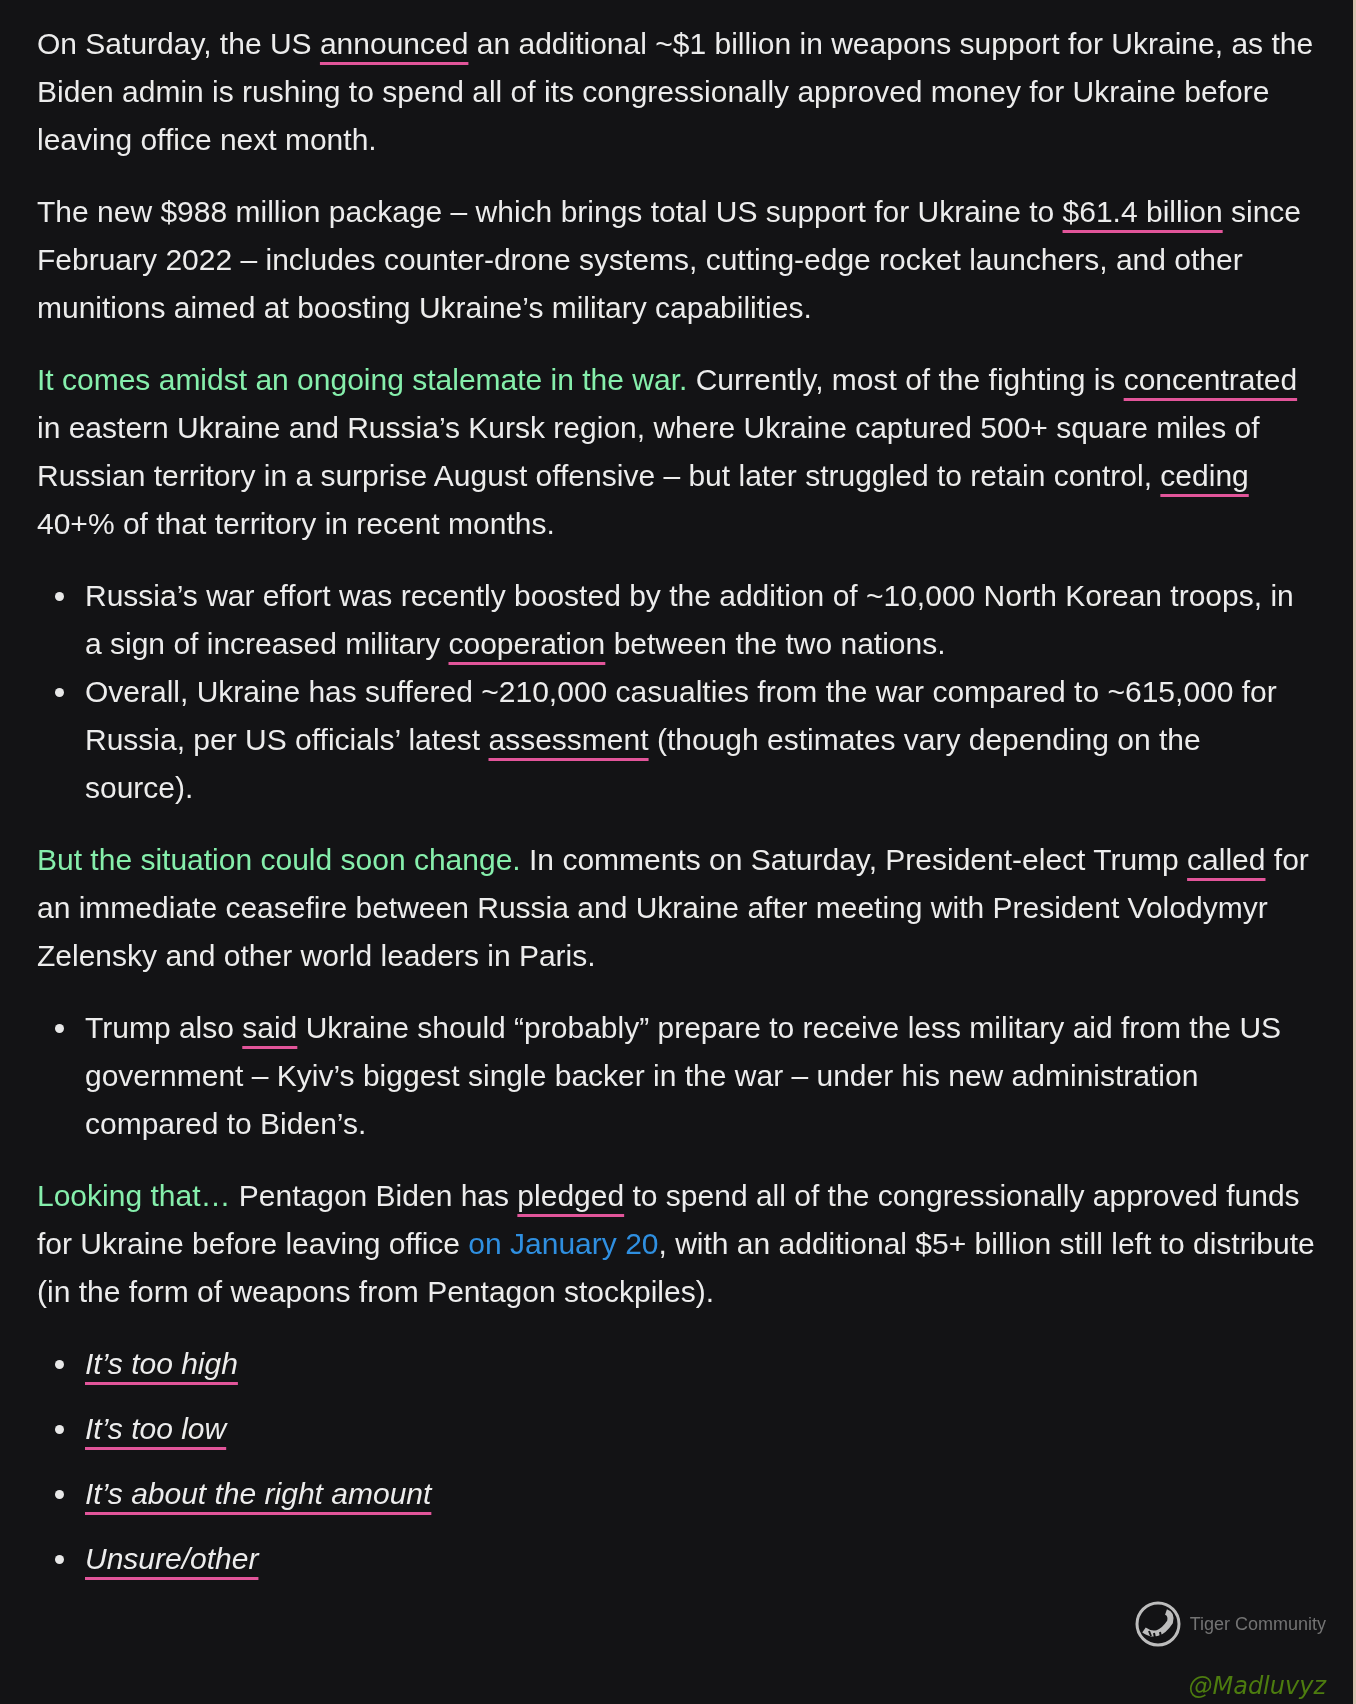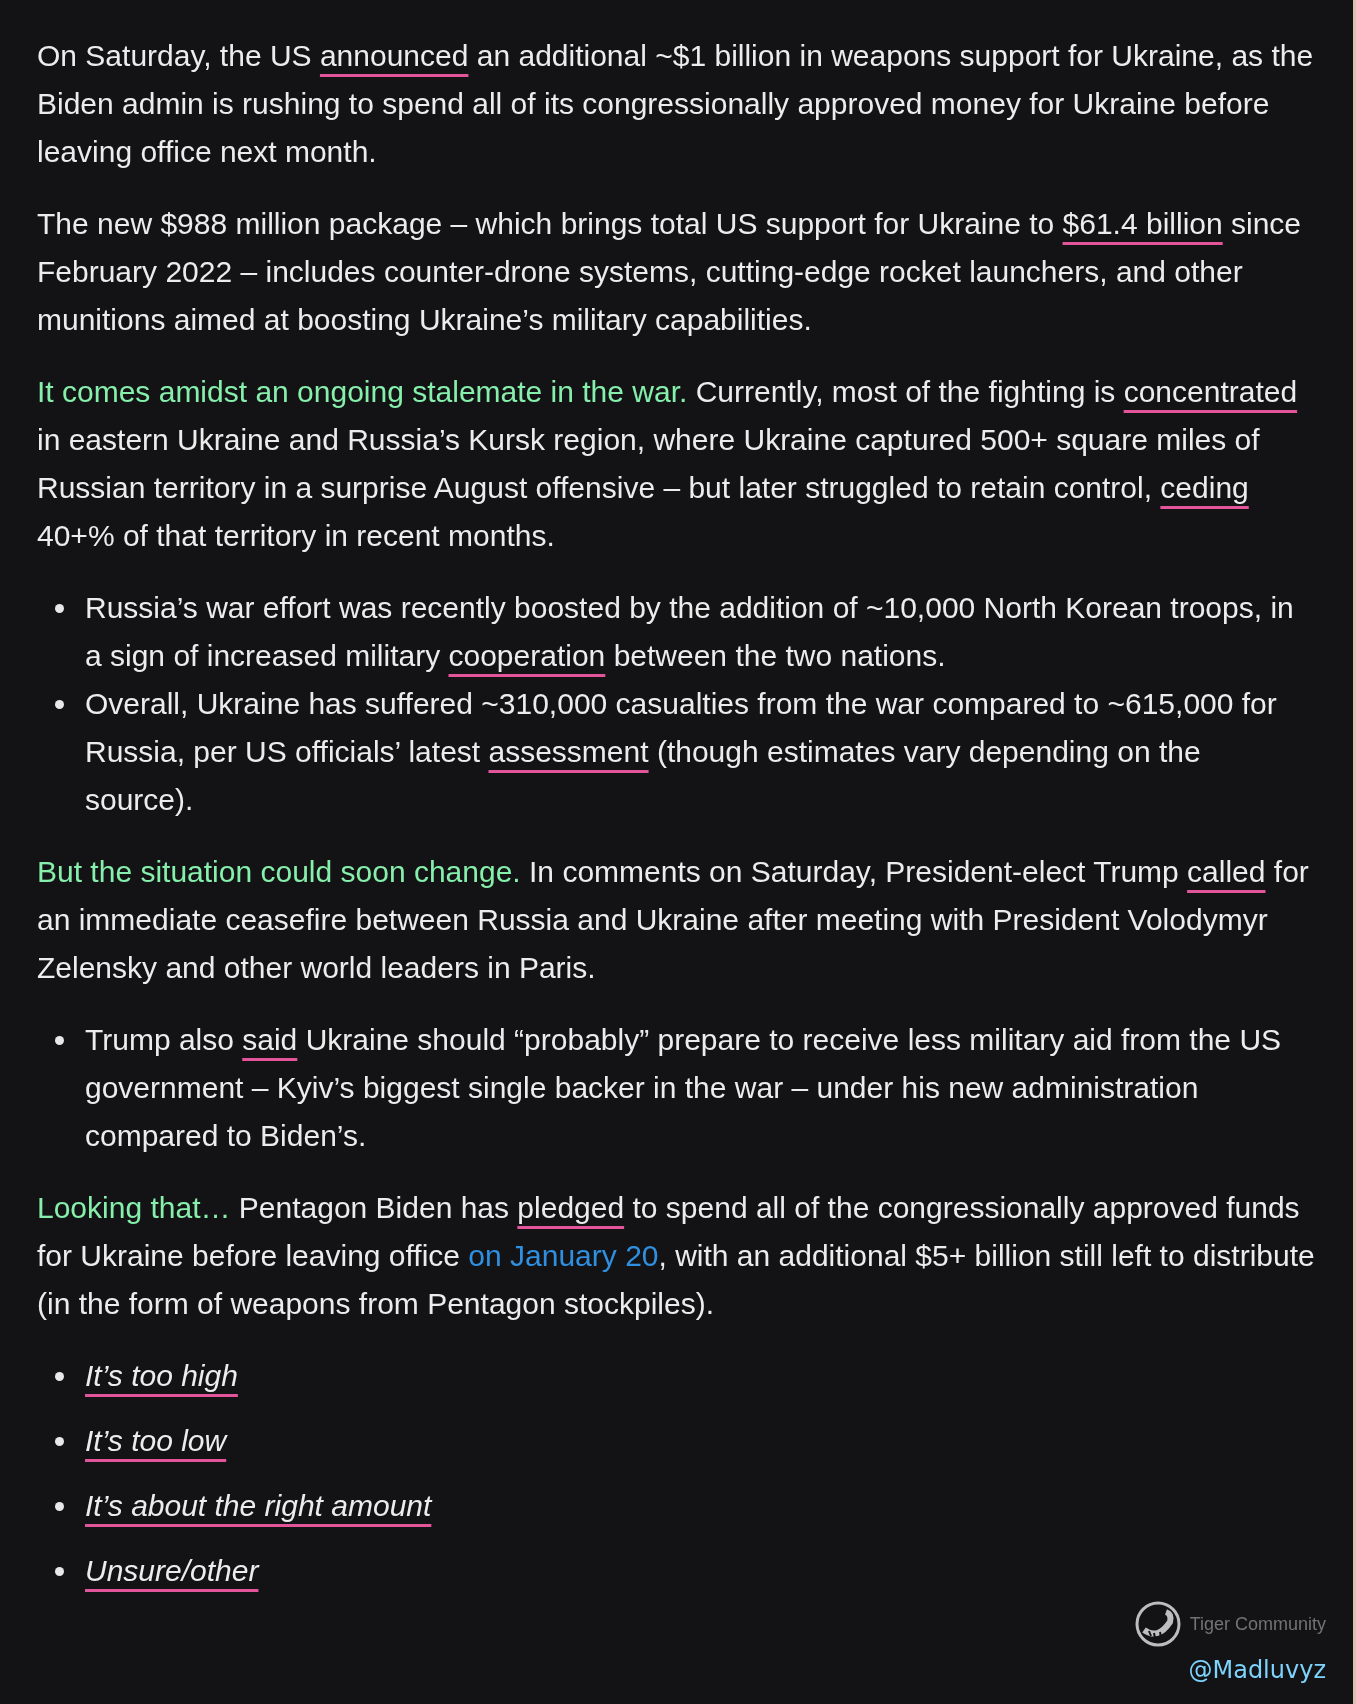--- a/index.html
+++ b/index.html
@@ -11,59 +11,59 @@
     position: relative;
   }
   .right-border {
     position: absolute; top: 0; right: 0; width: 3px; height: 100%;
     background: #d9c2b0;
   }
   .content {
     position: absolute; left: 37px; top: 20px; width: 1280px;
     font-size: 30px; line-height: 48px;
   }
-  p { margin: 12px 0 24px 0; }
+  p { margin: 0 0 24px 0; }
   ul { margin: 0 0 24px 0; padding-left: 48px; list-style: none; }
   li { position: relative; }
   li::before {
     content: ""; position: absolute; left: -30px; top: 20px;
     width: 9px; height: 9px; border-radius: 50%; background: #e8e8e8;
   }
   b { font-weight: normal; color: #86efac; }
   .u {
     text-decoration: underline; text-decoration-color: #e2559a;
     text-decoration-thickness: 3px; text-underline-offset: 8px;
   }
   .blue { color: #2f8fe0; }
   .poll li { font-style: italic; margin-bottom: 2px; margin-top: 17px; }
   .poll-icon { display: inline-block; width: 34px; height: 34px; vertical-align: -4px; margin-right: 8px; }
   .watermark {
     position: absolute; right: 30px; top: 1600px; text-align: right;
   }
   .wm-row { display: flex; align-items: center; justify-content: flex-end; }
   .wm-logo { width: 48px; height: 48px; margin-right: 8px; }
   .wm-name { font-size: 18px; color: #737373; }
-  .wm-handle { font-family: "DejaVu Sans", sans-serif; font-size: 24px; color: #7dd3fc; margin-top: 8px; }
+  .wm-handle { font-family: "DejaVu Sans", sans-serif; font-size: 24px; color: #4d7c0f; margin-top: 24px; font-style: italic; }
 </style>
 </head>
 <body>
 
 <div class="right-border"></div>
 
 <div class="content">
 
   <p><span>On Saturday, the US </span><a class="u">announced</a><span> an additional ~$1 billion in weapons support for Ukraine, as the Biden admin is rushing to spend all of its congressionally approved money for Ukraine before leaving office next month.</span></p>
 
   <p><span>The new $988 million package – which brings total US support for Ukraine to </span><a class="u">$61.4 billion</a><span> since February 2022 – includes counter-drone systems, cutting-edge rocket launchers, and other munitions aimed at boosting Ukraine’s military capabilities.</span></p>
 
   <p><b>It comes amidst an ongoing stalemate in the war.</b><span> Currently, most of the fighting is </span><a class="u">concentrated</a><span> in eastern Ukraine and Russia’s Kursk region, where Ukraine captured 500+ square miles of Russian territory in a surprise August offensive – but later struggled to retain control, </span><a class="u">ceding</a><span> 40+% of that territory in recent months.</span></p>
 
   <ul>
     <li><span>Russia’s war effort was recently boosted by the addition of ~10,000 North Korean troops, in a sign of increased military </span><a class="u">cooperation</a><span> between the two nations.</span></li>
-    <li><span>Overall, Ukraine has suffered ~310,000 casualties from the war compared to ~615,000 for Russia, per US officials’ latest </span><a class="u">assessment</a><span> (though estimates vary depending on the source).</span></li>
+    <li><span>Overall, Ukraine has suffered ~210,000 casualties from the war compared to ~615,000 for Russia, per US officials’ latest </span><a class="u">assessment</a><span> (though estimates vary depending on the source).</span></li>
   </ul>
 
   <p><b>But the situation could soon change.</b><span> In comments on Saturday, President-elect Trump </span><a class="u">called</a><span> for an immediate ceasefire between Russia and Ukraine after meeting with President Volodymyr Zelensky and other world leaders in Paris.</span></p>
 
   <ul>
     <li><span>Trump also </span><a class="u">said</a><span> Ukraine should “probably” prepare to receive less military aid from the US government – Kyiv’s biggest single backer in the war – under his new administration compared to Biden’s.</span></li>
   </ul>
 
   <p><b>Looking that…</b><span> Pentagon Biden has </span><a class="u">pledged</a><span> to spend all of the congressionally approved funds for Ukraine before leaving office </span><a class="blue">on January 20</a><span>, with an additional $5+ billion still left to distribute (in the form of weapons from Pentagon stockpiles).</span></p>
 

